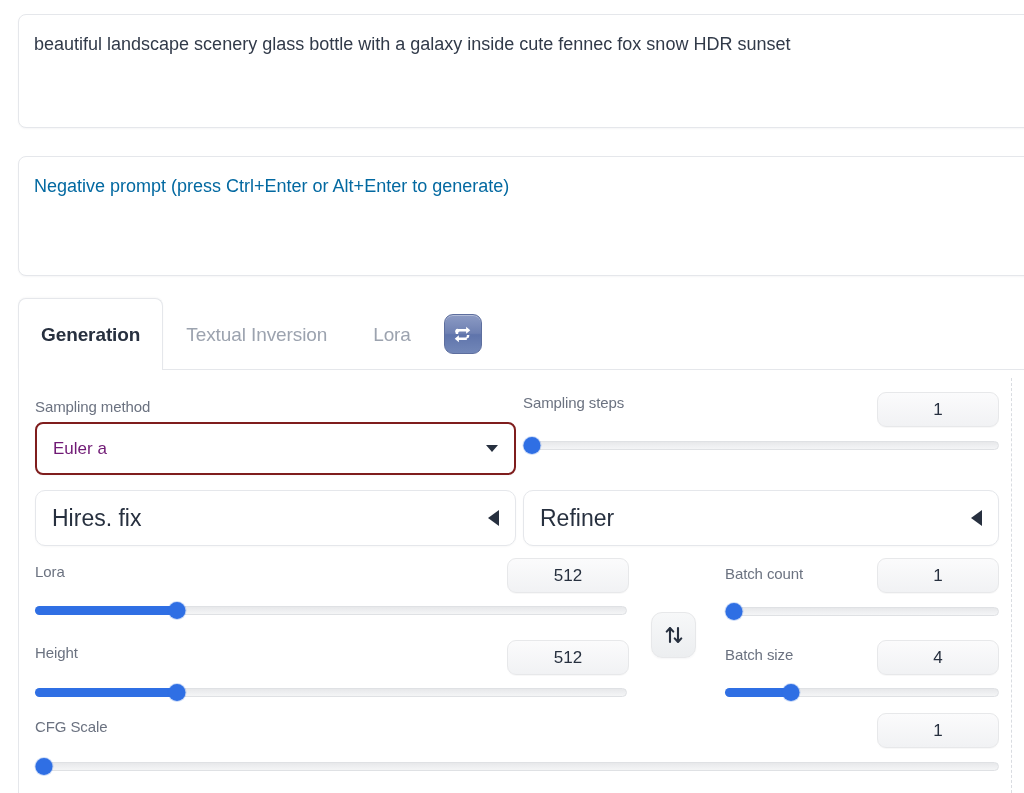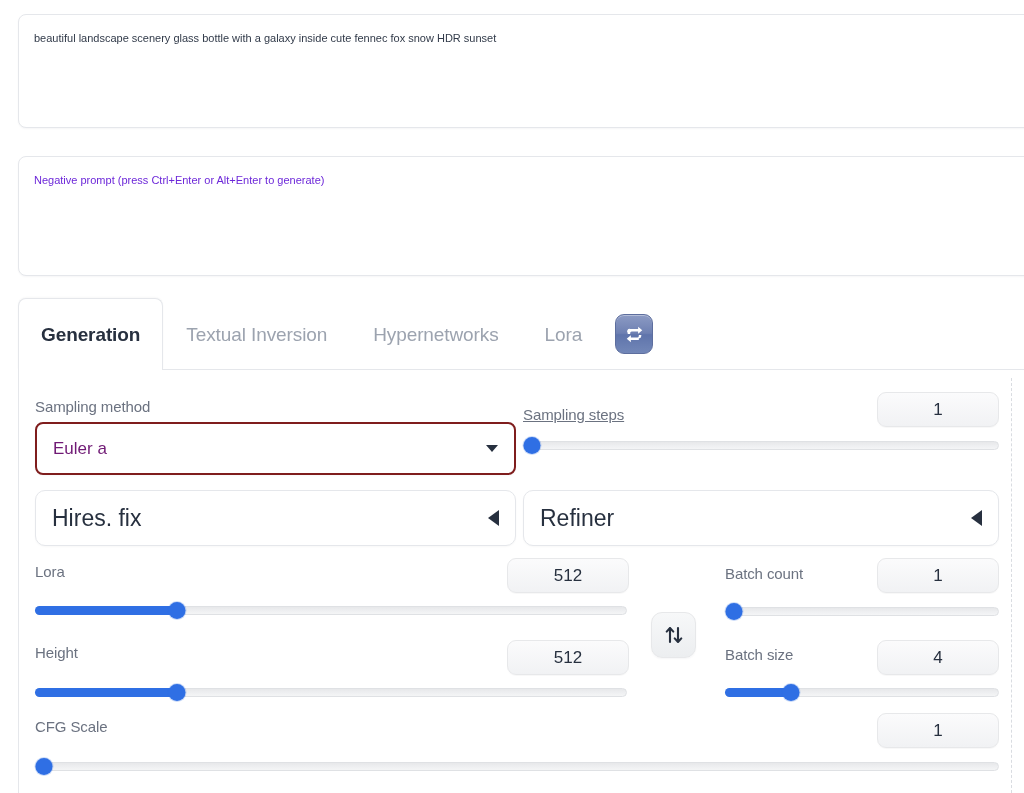--- a/index.html
+++ b/index.html
@@ -34,27 +34,27 @@
     box-shadow: 0 1px 2px rgba(17,24,39,0.04);
   }
   #prompt-box   { top: 14px; height: 114px; }
   #negative-box { top: 156px; height: 120px; }
 
   .prompt-text {
     position: absolute;
     left: 15px;
     top: 16px;
     right: 18px;
-    font-size: 11px;
+    font-size: 18px;
     line-height: 1.45;
     color: #313a49;
     white-space: pre-wrap;
     word-break: break-word;
   }
-  .prompt-text.placeholder { color: #6d28d9; }
+  .prompt-text.placeholder { color: #0369a1; }
 
   
   .tabs-region {
     position: absolute;
     left: 18px;
     top: 298px;
     width: 1006px;
     height: 72px;
   }
   .tab-underline {
@@ -278,44 +278,41 @@
   <div class="tabs-region">
     <div class="tab-underline"></div>
     <div class="tab-list">
       <div class="tab active">
         <span>Generation</span>
       </div>
       <div class="tab">
         <span>Textual Inversion</span>
       </div>
       <div class="tab">
-        <span>Hypernetworks</span>
-      </div>
-      <div class="tab">
         <span>Lora</span>
       </div>
       <div class="refresh-btn" title="Refresh">
         <svg width="23" height="23" viewBox="0 0 24 24" aria-hidden="true">
           <path d="M7.5 6.2h8.3v-2.4l4.3 3.7-4.3 3.7V8.8H9.1a1.6 1.6 0 0 0-1.6 1.6v1.1H4.9v-1.1A2.6 2.6 0 0 1 7.5 6.2z" fill="#ffffff"></path>
           <path d="M16.5 17.8H8.2v2.4l-4.3-3.7 4.3-3.7v2.4h6.7a1.6 1.6 0 0 0 1.6-1.6v-1.1h2.6v1.1a2.6 2.6 0 0 1-2.6 2.6z" fill="#ffffff"></path>
         </svg>
       </div>
     </div>
   </div>
 
   <div class="gen-panel">
     <div class="col-divider"></div>
 
     <div class="field-label" style="position:absolute; left:16px; top:28px;">Sampling method</div>
     <div class="dropdown" style="left:16px; top:52px; width:481px; height:53px;">
       <span>Euler a</span>
       <span class="caret"></span>
     </div>
 
-    <div class="field-label" style="position:absolute; left:504px; top:36px;text-decoration:underline;">Sampling steps</div>
+    <div class="field-label" style="position:absolute; left:504px; top:24px;">Sampling steps</div>
     <div class="numbox" style="left:858px; top:22px; width:122px;">1</div>
     <div class="slider" style="left:504px; top:67px; width:476px;">
       <div class="track"></div>
       <div class="fill" style="width:0%;"></div>
       <div class="thumb" style="left:9px;"></div>
     </div>
 
     <div class="accordion" style="left:16px; top:120px; width:481px; height:56px;">
       <span>Hires. fix</span>
       <span class="tri-left"></span>

